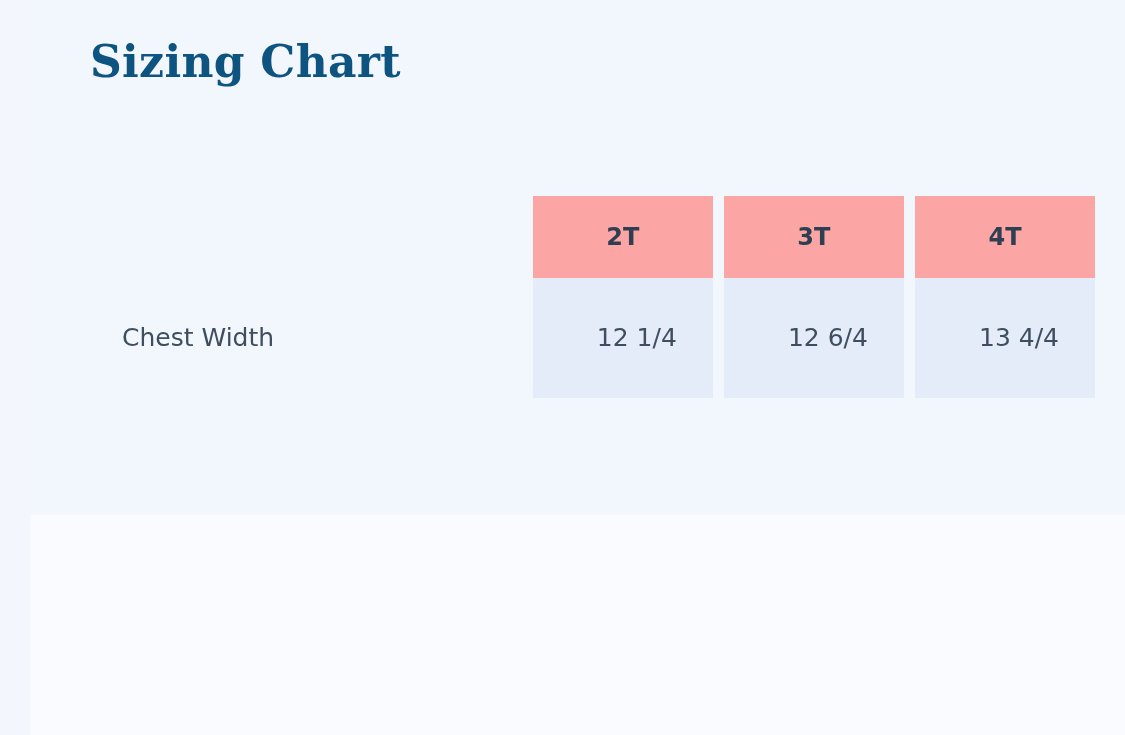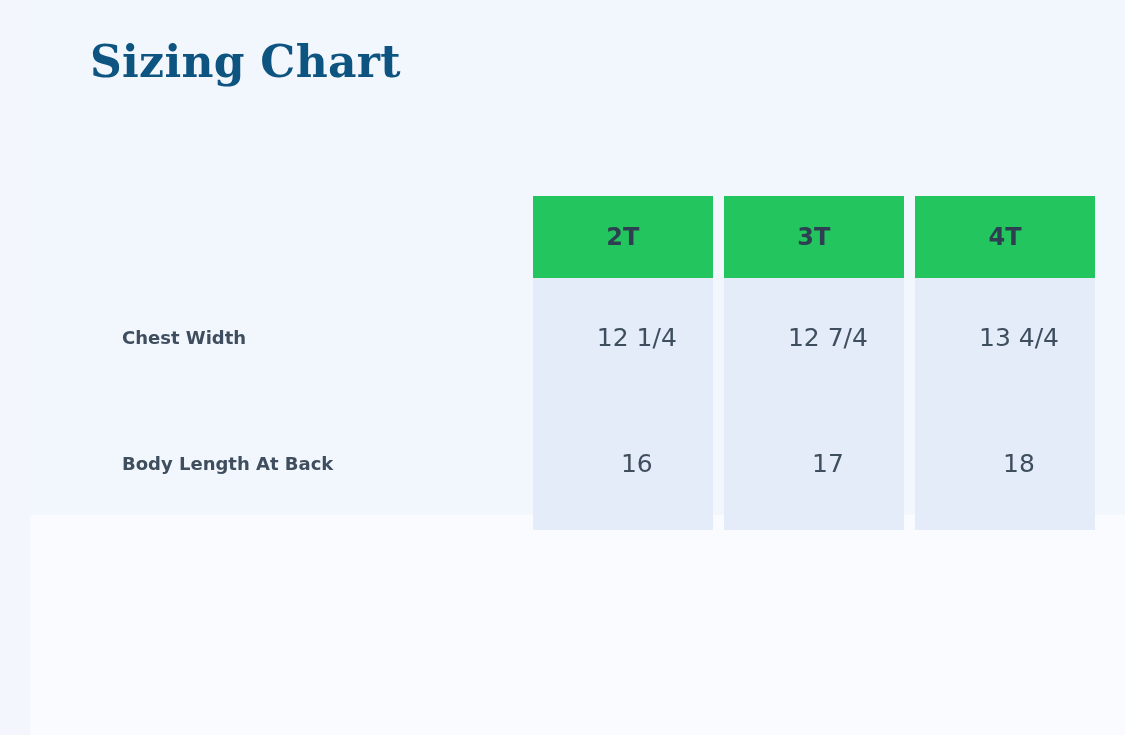--- a/index.html
+++ b/index.html
@@ -51,29 +51,29 @@
   }
   table.sizing col.label-col { width: 438px; }
   table.sizing col.size-col  { width: 178px; }
   table.sizing col.gap-col   { width: 11px; }
 
   th, td {
     padding: 0;
     vertical-align: middle;
   }
   .rowlabel {
-    font-size: 18px;
+    font-size: 25px;
     color: #3f4e5e;
     text-align: left;
     padding-left: 32px;
     line-height: 1.35;
-    font-weight: bold;
+    font-weight: normal;
   }
   .sizehead {
-    background: #22c55e;
+    background: #fca5a5;
     color: #2f3f52;
     font-size: 24px;
     font-weight: bold;
     text-align: center;
     height: 82px;
   }
   .sizecell {
     background: #e4ecf9;
     color: #3f4e5e;
     font-size: 25px;
@@ -112,28 +112,20 @@
         <th class="sizehead">3T</th>
         <th class="gapcell"></th>
         <th class="sizehead">4T</th>
       </tr>
     </thead>
     <tbody>
       <tr class="r1">
         <td class="rowlabel">Chest Width</td>
         <td class="sizecell">12 1/4</td>
         <td class="gapcell"></td>
-        <td class="sizecell">12 7/4</td>
+        <td class="sizecell">12 6/4</td>
         <td class="gapcell"></td>
         <td class="sizecell">13 4/4</td>
-      </tr>
-      <tr class="r2">
-        <td class="rowlabel">Body Length At Back</td>
-        <td class="sizecell">16</td>
-        <td class="gapcell"></td>
-        <td class="sizecell">17</td>
-        <td class="gapcell"></td>
-        <td class="sizecell">18</td>
       </tr>
     </tbody>
   </table>
 
 </div>
 
 </body></html>

